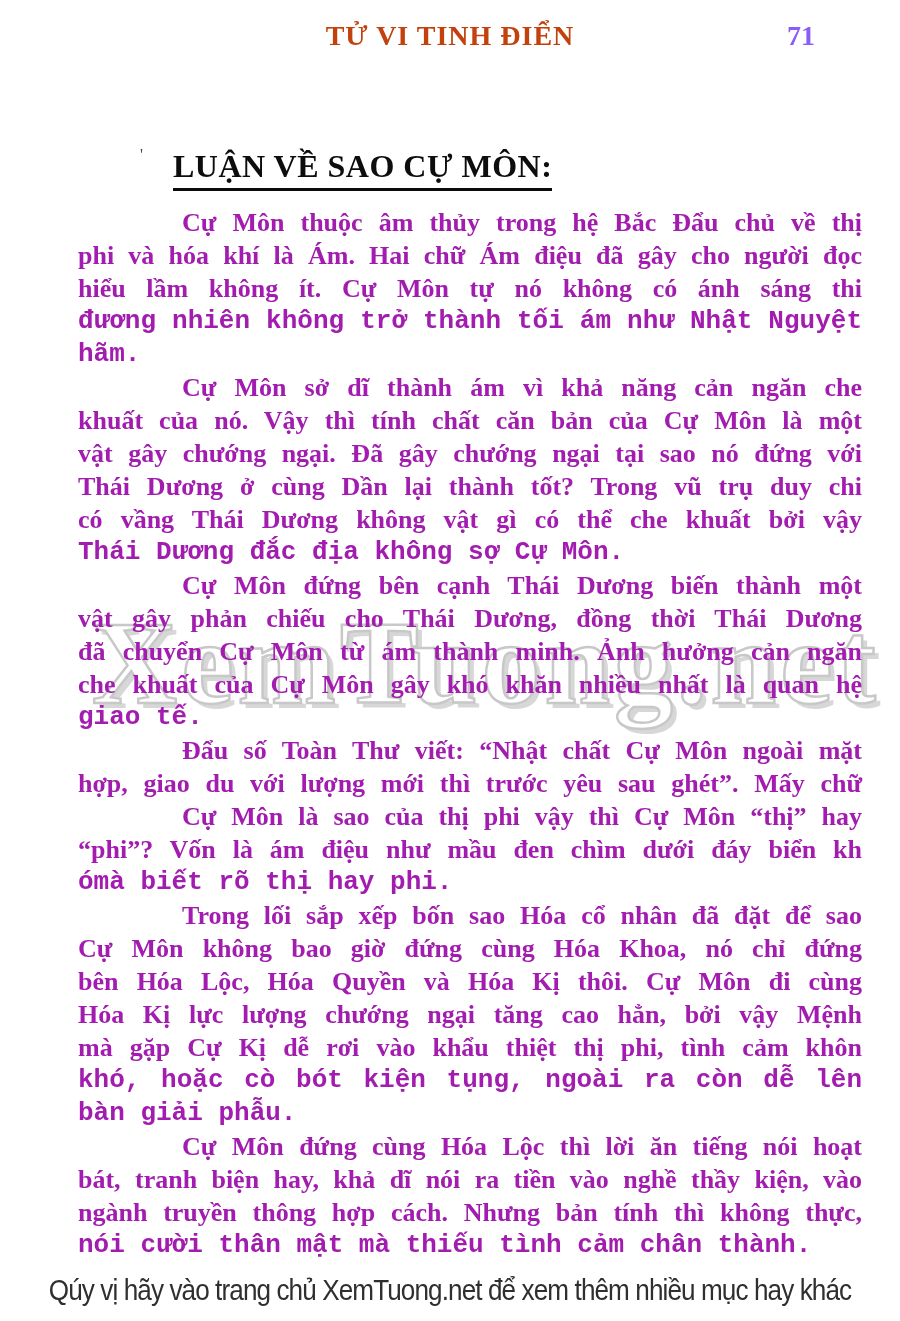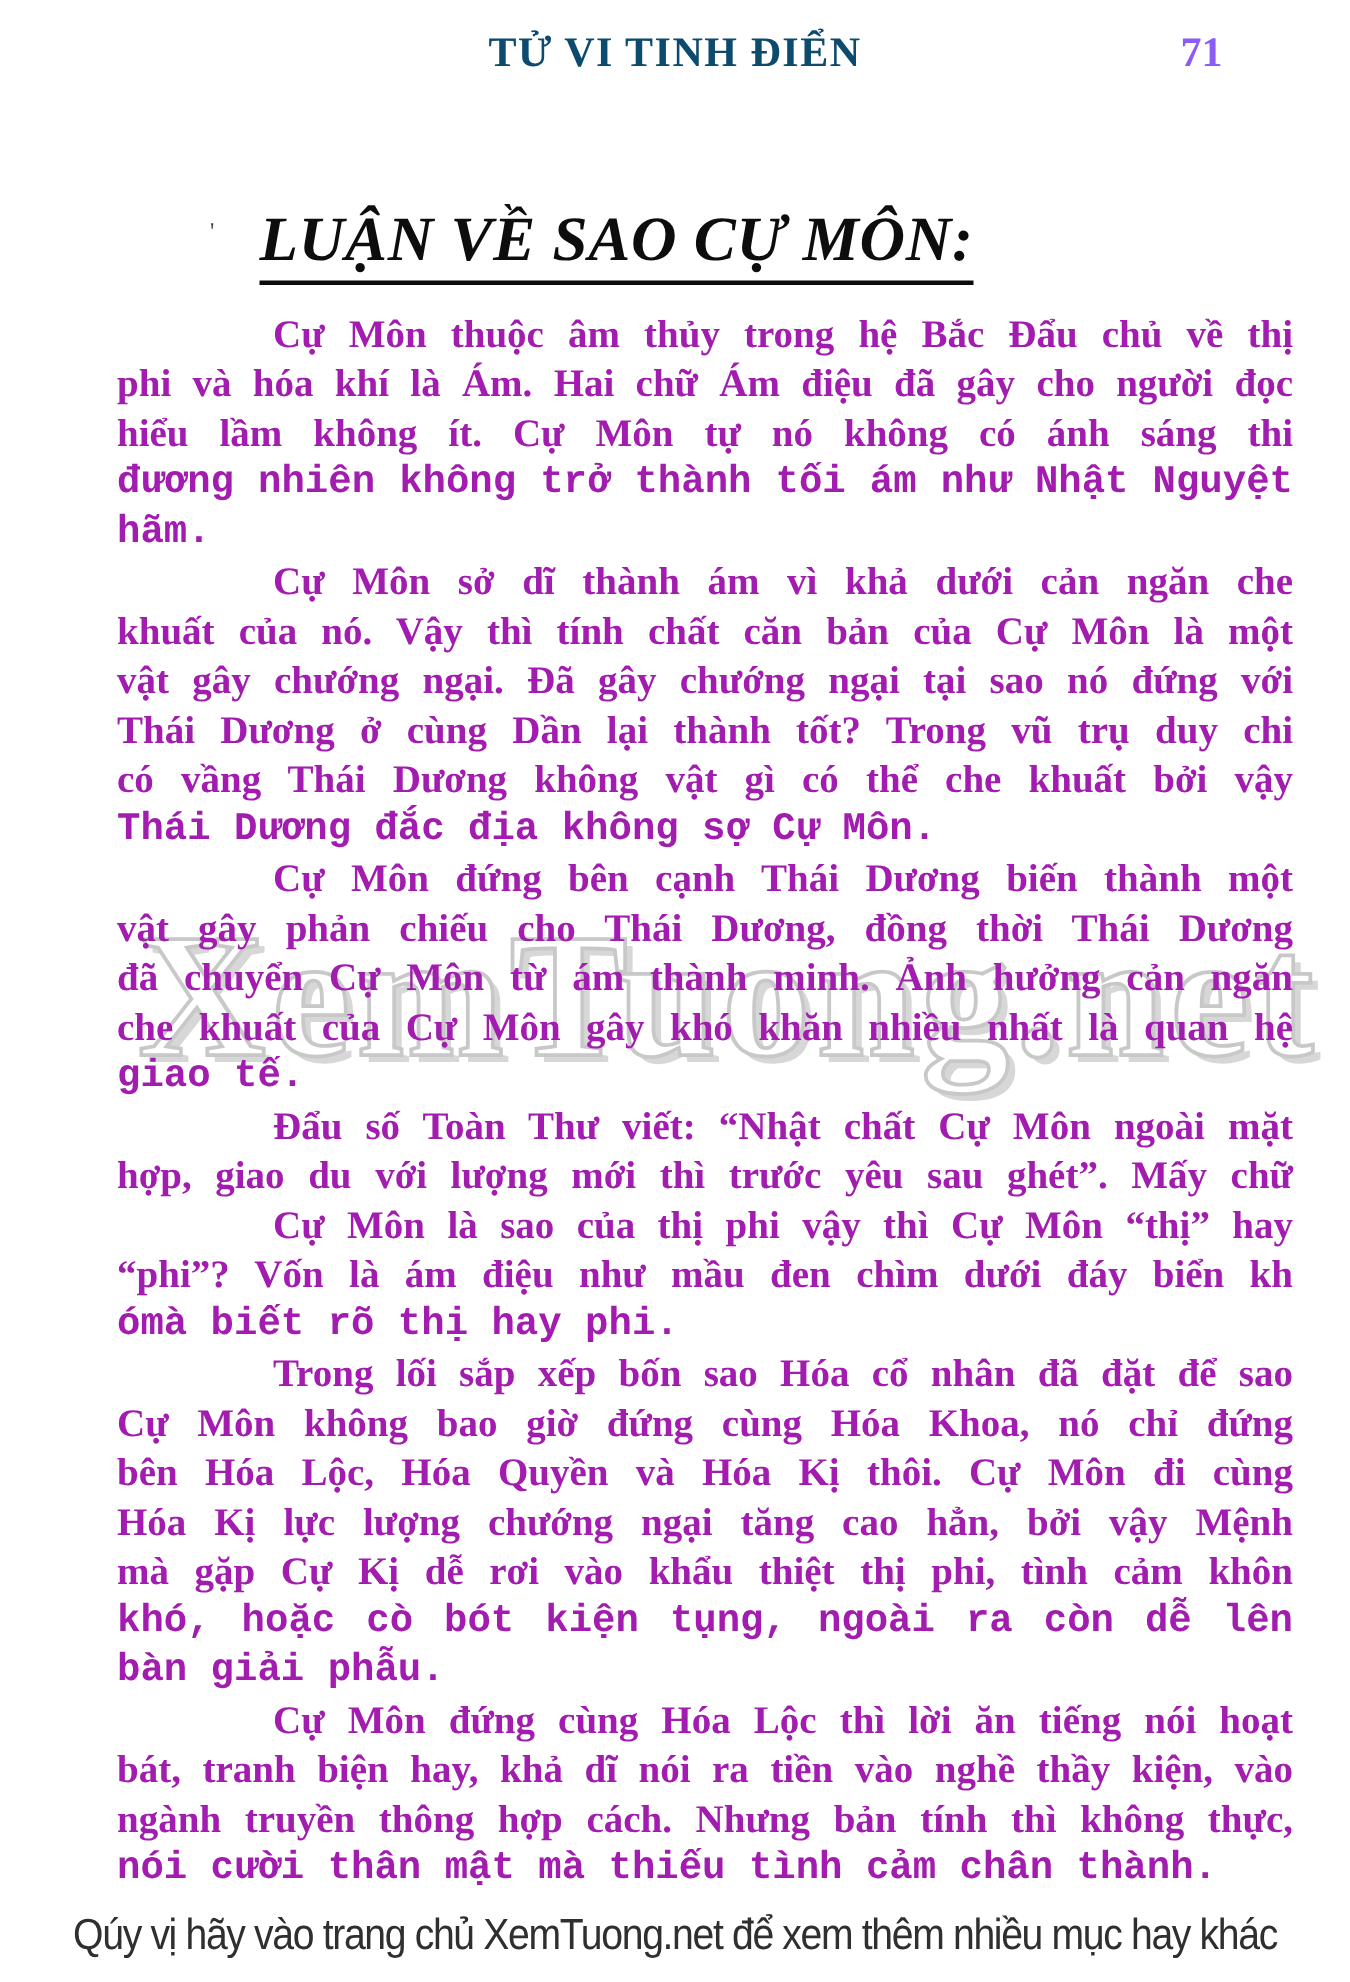--- a/index.html
+++ b/index.html
@@ -18,45 +18,44 @@
   
   .running-header {
     position: absolute; top: 20px; left: 0; width: 100%;
     height: 40px;
   }
   .header-title {
     position: absolute; left: 0; right: 0;
     text-align: center;
     font-size: 28px; font-weight: 700;
     letter-spacing: 1px;
-    color: #0c4a6e;
+    color: #c2410c;
   }
   .page-number {
     position: absolute; right: 85px; top: 0;
     font-size: 28px; font-weight: 700;
     color: #8b5cf6;
   }
 
   
   .heading-row {
     position: absolute; top: 136px; left: 140px;
   }
   .stray-mark {
     position: absolute; left: 0; top: 10px;
     font-size: 16px; color: #444;
   }
   .section-heading {
     display: inline-block;
-    margin: 0 0 0 33px;
-    font-size: 42px; font-weight: 700;
+    margin: 12px 0 0 33px;
+    font-size: 32px; font-weight: 700;
     letter-spacing: 0.5px;
     border-bottom: 3.5px solid #0b0b0b;
     padding-bottom: 3px;
     white-space: nowrap;
-    font-style: italic;
   }
 
   
   .watermark {
     position: absolute; top: 596px; left: 92px;
     z-index: 1;
     font-size: 118px; font-weight: 700;
     letter-spacing: 4px;
     white-space: nowrap;
     color: #ffffff;
@@ -116,21 +115,21 @@
   <div class="watermark">XemTuong.net</div>
 
   <main class="body-text" style="color: #a21caf;">
       <div class="para">
         <div class="line first">Cự Môn thuộc âm thủy trong hệ Bắc Đẩu chủ về thị</div>
         <div class="line">phi và hóa khí là Ám. Hai chữ Ám điệu đã gây cho người đọc</div>
         <div class="line">hiểu lầm không ít. Cự Môn tự nó không có ánh sáng thi</div>
         <div class="line last">đương nhiên không trở thành tối ám như Nhật Nguyệt hãm.</div>
       </div>
       <div class="para">
-        <div class="line first">Cự Môn sở dĩ thành ám vì khả dưới cản ngăn che</div>
+        <div class="line first">Cự Môn sở dĩ thành ám vì khả năng cản ngăn che</div>
         <div class="line">khuất của nó. Vậy thì tính chất căn bản của Cự Môn là một</div>
         <div class="line">vật gây chướng ngại. Đã gây chướng ngại tại sao nó đứng với</div>
         <div class="line">Thái Dương ở cùng Dần lại thành tốt? Trong vũ trụ duy chi</div>
         <div class="line">có vầng Thái Dương không vật gì có thể che khuất bởi vậy</div>
         <div class="line last">Thái Dương đắc địa không sợ Cự Môn.</div>
       </div>
       <div class="para">
         <div class="line first">Cự Môn đứng bên cạnh Thái Dương biến thành một</div>
         <div class="line">vật gây phản chiếu cho Thái Dương, đồng thời Thái Dương</div>
         <div class="line">đã chuyển Cự Môn từ ám thành minh. Ảnh hưởng cản ngăn</div>

